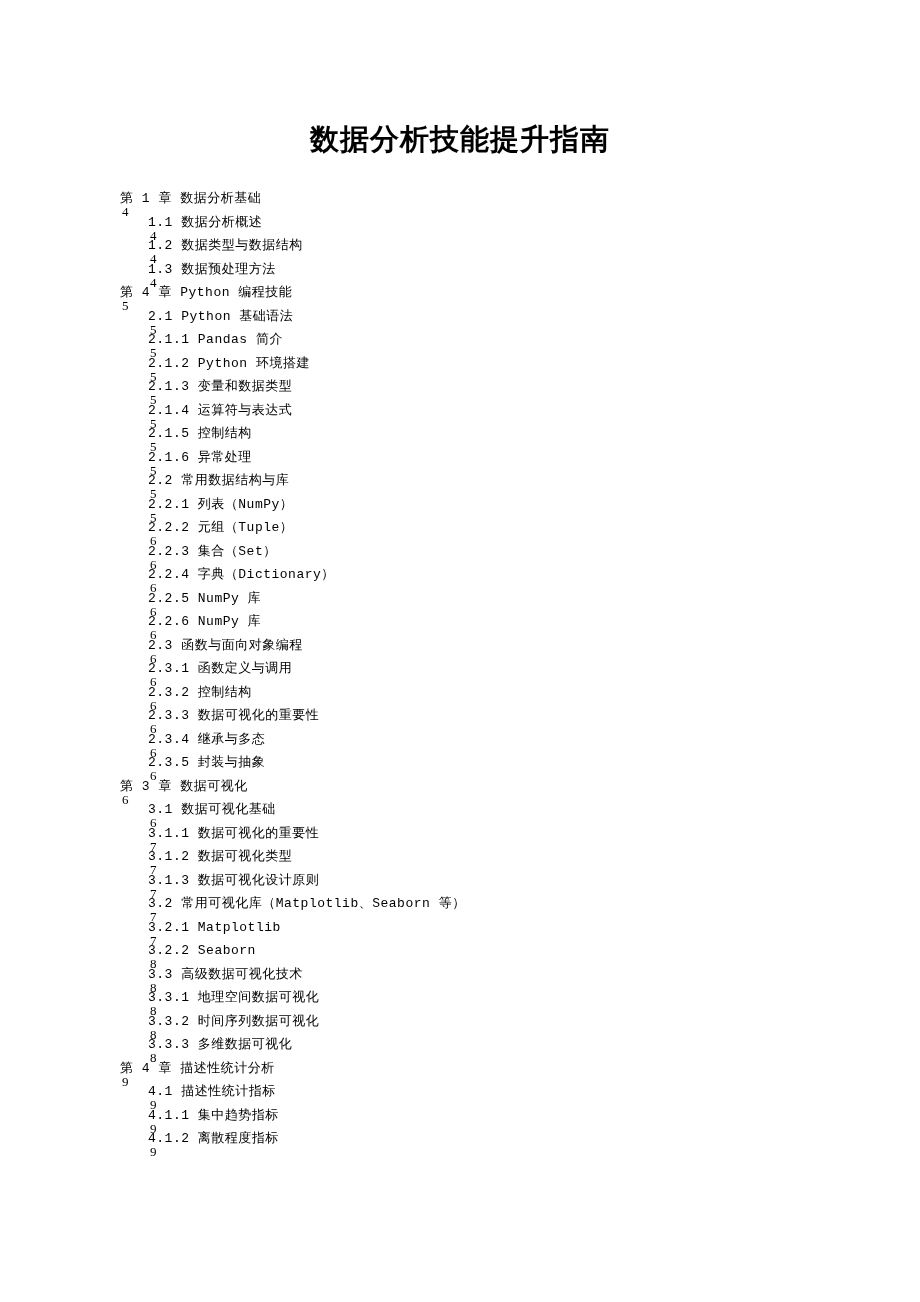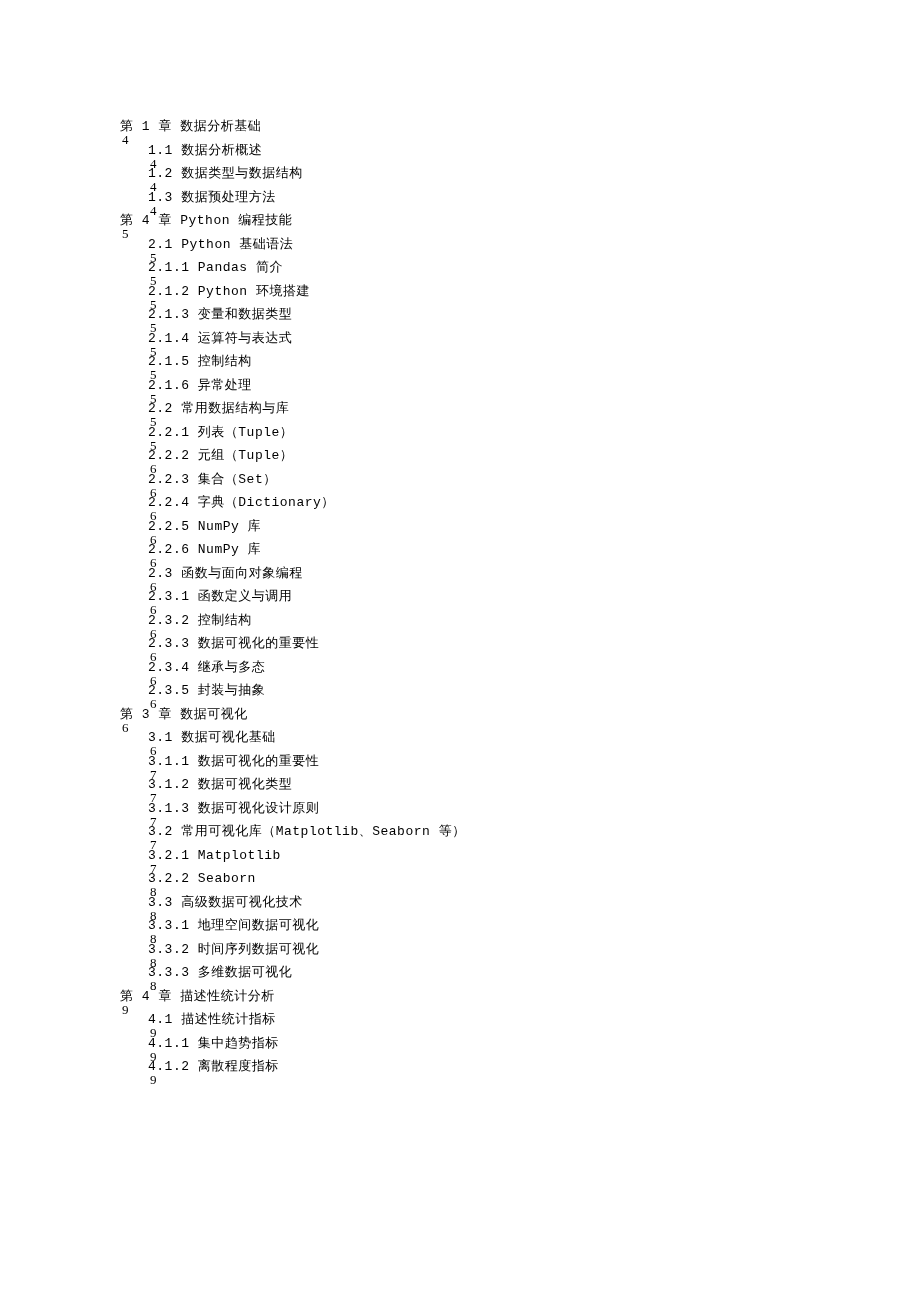--- a/index.html
+++ b/index.html
@@ -58,20 +58,21 @@
     padding-left: 2px;
   }
   .indent-0 { padding-left: 0px; }
   .indent-1 { padding-left: 28px; }
 </style>
 </head>
 <body>
 
 <div class="page">
 
+  <div class="title">数据分析技能提升指南</div>
 
   <div class="toc" id="toc">
       <div class="toc-row indent-0">
         <span class="toc-label">第 1 章 数据分析基础</span>
         <span class="toc-filler"></span>
         <span class="toc-page">4</span>
       </div>
       <div class="toc-row indent-1">
         <span class="toc-label">1.1 数据分析概述</span>
         <span class="toc-filler"></span>
@@ -126,21 +127,21 @@
         <span class="toc-label">2.1.6 异常处理</span>
         <span class="toc-filler"></span>
         <span class="toc-page">5</span>
       </div>
       <div class="toc-row indent-1">
         <span class="toc-label">2.2 常用数据结构与库</span>
         <span class="toc-filler"></span>
         <span class="toc-page">5</span>
       </div>
       <div class="toc-row indent-1">
-        <span class="toc-label">2.2.1 列表（Tuple）</span>
+        <span class="toc-label">2.2.1 列表（NumPy）</span>
         <span class="toc-filler"></span>
         <span class="toc-page">5</span>
       </div>
       <div class="toc-row indent-1">
         <span class="toc-label">2.2.2 元组（Tuple）</span>
         <span class="toc-filler"></span>
         <span class="toc-page">6</span>
       </div>
       <div class="toc-row indent-1">
         <span class="toc-label">2.2.3 集合（Set）</span>

